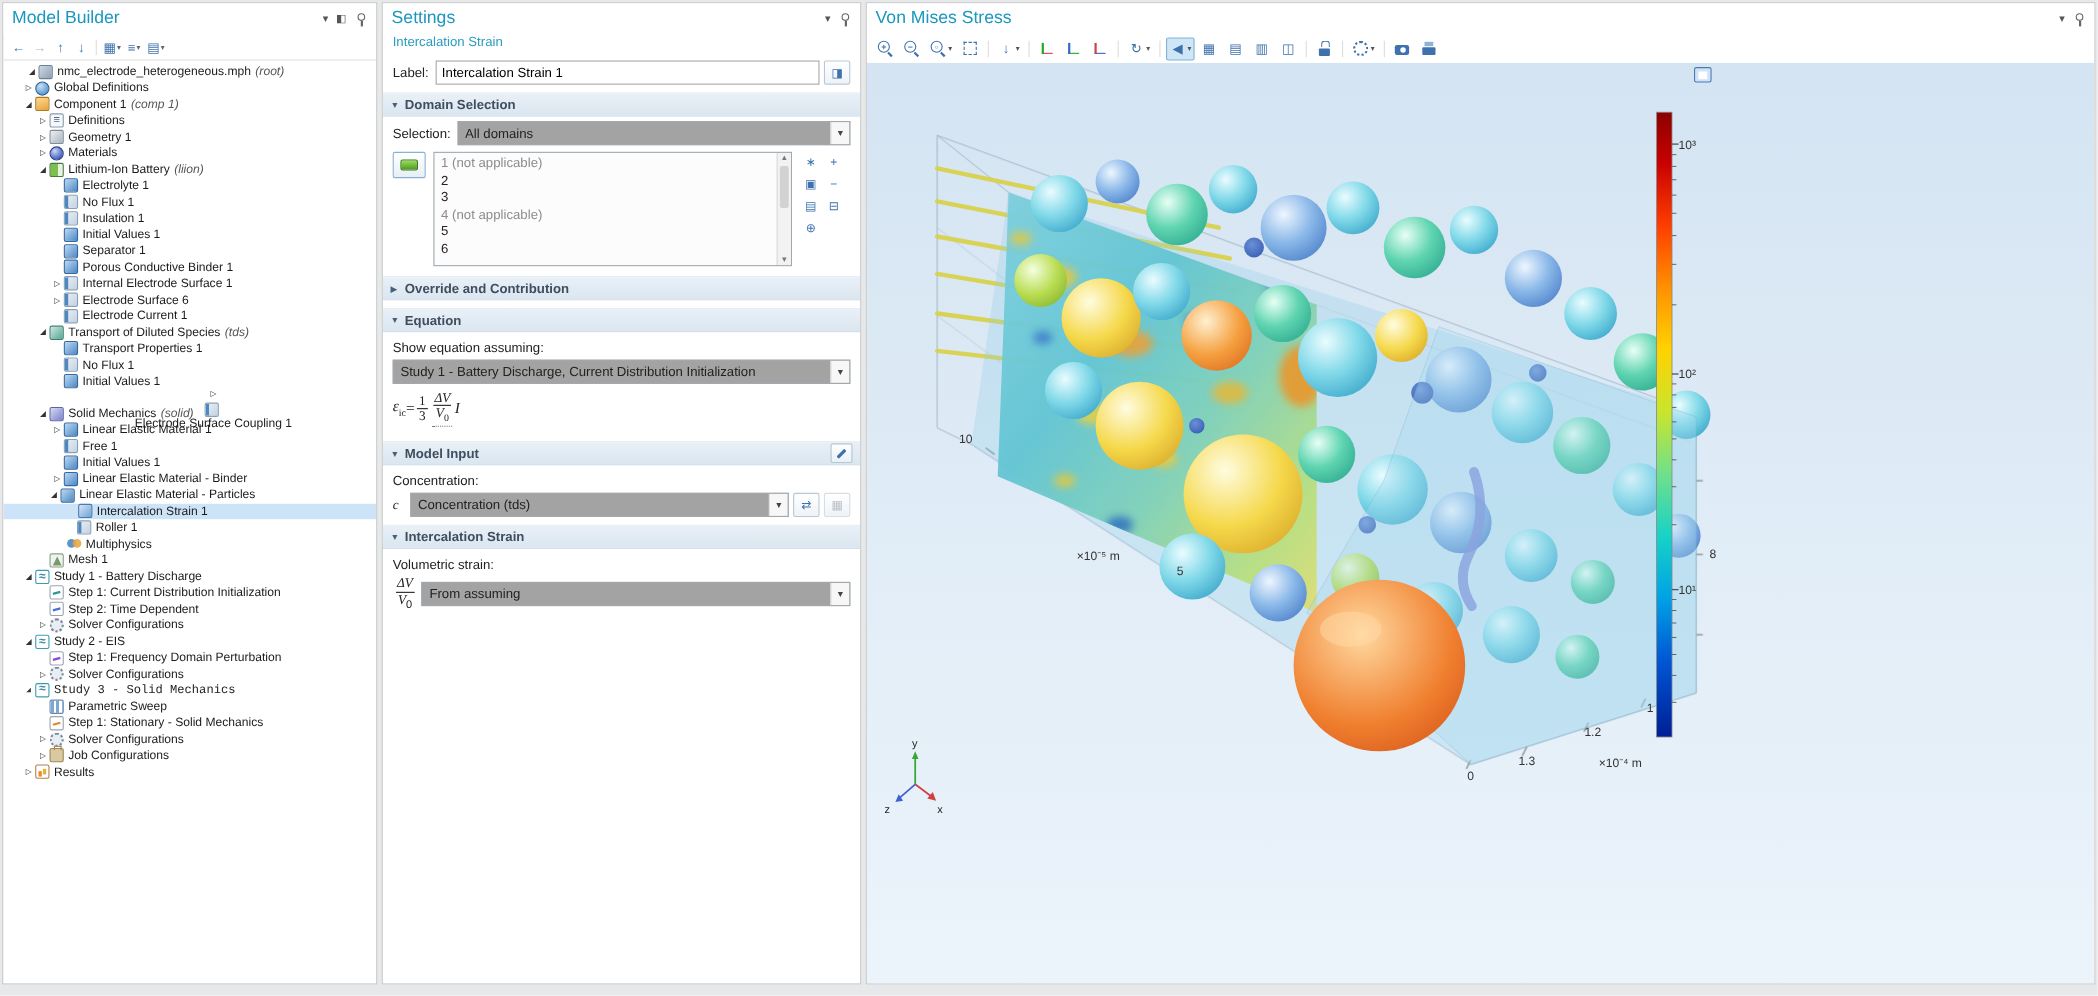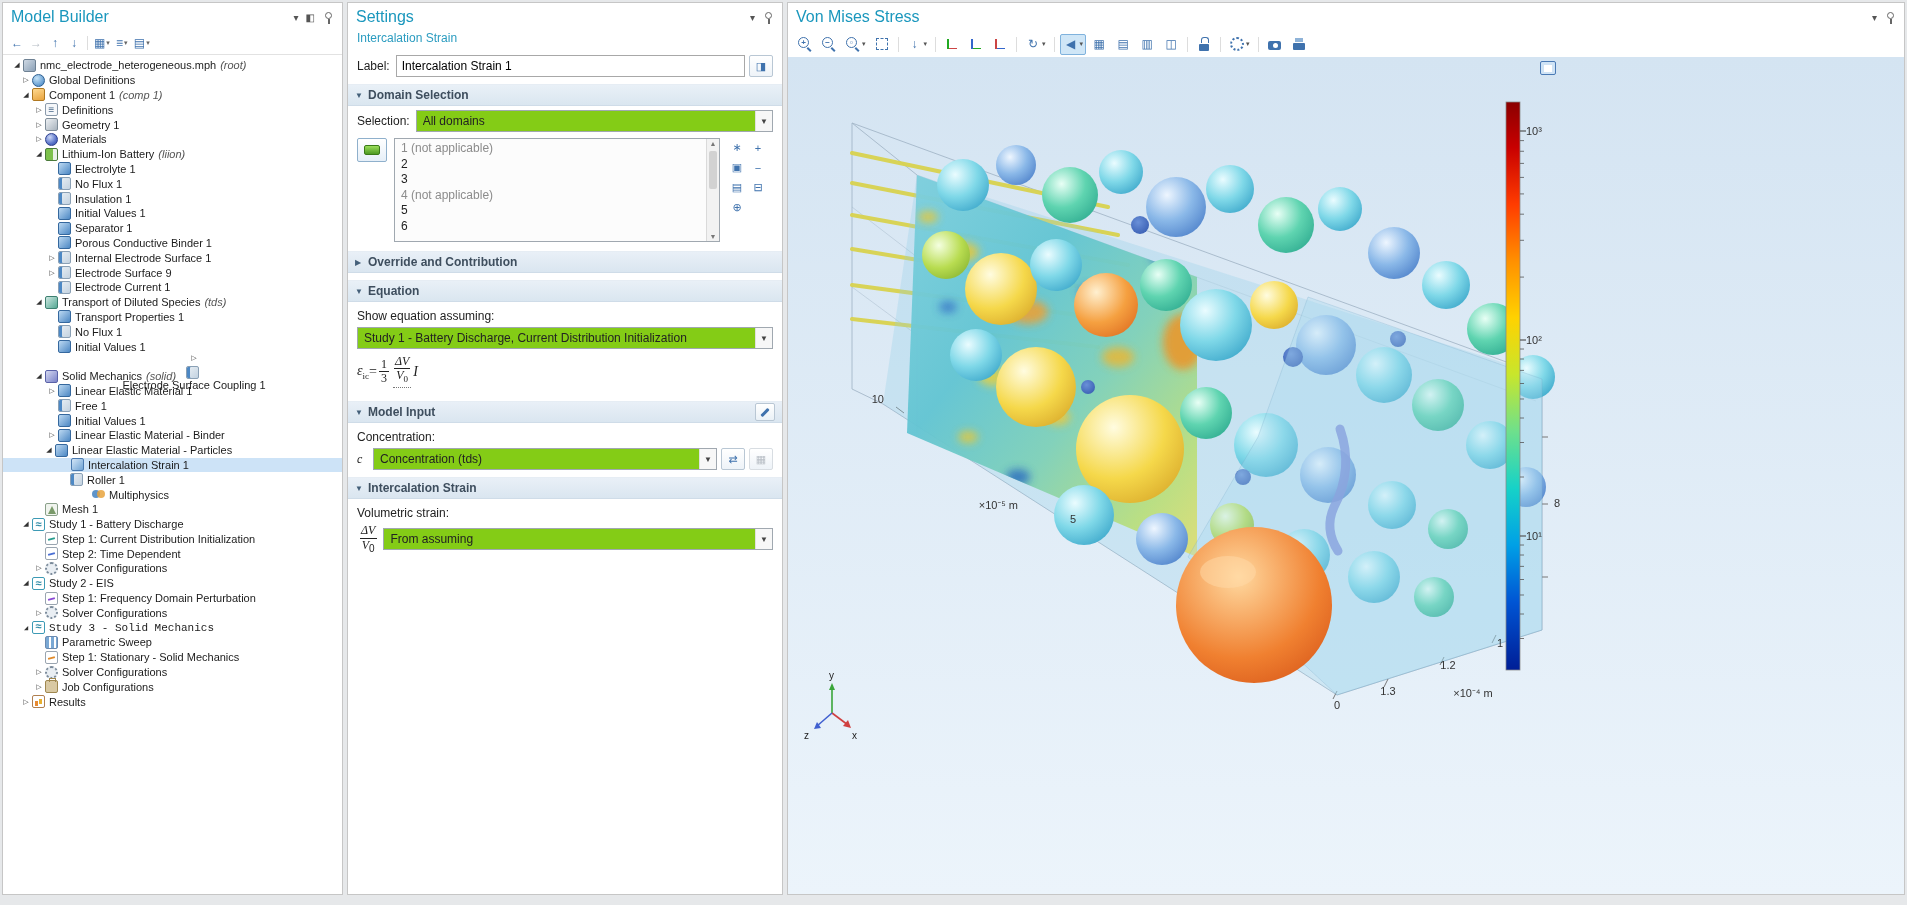--- a/index.html
+++ b/index.html
@@ -70,21 +70,21 @@
 
 
 .s-row { display:flex; align-items:center; padding:0 9px; margin:4px 0; }
 .s-row label { margin-right:6px; font-size:12px; color:#222; }
 .txt { height:22px; border:1px solid #a8a8a8; background:#fff; font:12px "Liberation Sans",sans-serif; padding:0 5px; flex:1; }
 .mini-btn { width:24px; height:22px; margin-left:4px; border:1px solid #b9c7d4; background:linear-gradient(#fff,#eef3f8); border-radius:2px; display:flex; align-items:center; justify-content:center; color:#3f72ad; font-size:11px; }
 .mini-btn.disabled { color:#b8bec5; border-color:#d8dde2; }
 .sec-h { height:22px; background:linear-gradient(#e9f0f7,#dae6f0); display:flex; align-items:center; padding:0 7px; margin-top:7px; border-top:1px solid #e6edf4; border-bottom:1px solid #cfdce8; }
 .sec-arrow { font-size:8px; color:#44607a; width:13px; }
 .sec-title { font-size:12px; font-weight:bold; color:#3e4e5e; }
-.combo { display:flex; align-items:center; border:1px solid #a0a8b0; background:#84cc16; height:22px; padding:0 0 0 6px; }
+.combo { display:flex; align-items:center; border:1px solid #a0a8b0; background:#a3a3a3; height:22px; padding:0 0 0 6px; }
 .combo-val { flex:1; font-size:12px; color:#222; white-space:nowrap; overflow:hidden; }
 .combo-caret { width:17px; text-align:center; font-size:8px; color:#444; border-left:1px solid #e0e0e0; align-self:stretch; line-height:21px; background:#f7f7f7; }
 .sel-wrap { display:flex; align-items:flex-start; padding:2px 9px; }
 .green-toggle { width:30px; height:24px; border:1px solid #8fb0cc; background:linear-gradient(#ffffff,#e6eff8); border-radius:2px; display:flex; align-items:center; justify-content:center; }
 .green-screen { width:16px; height:10px; background:linear-gradient(#9ade5a,#4e9a22); border:1px solid #3a7a18; border-radius:2px; }
 .sel-list { margin-left:7px; width:326px; height:104px; border:1px solid #a0a8b0; background:#fcfcfc; position:relative; padding:2px 16px 2px 4px; overflow:hidden; }
 .sel-item { height:15.5px; font-size:12px; line-height:15.5px; color:#222; padding-left:2px; }
 .sel-item.dim { color:#8c8c8c; }
 .sbar { position:absolute; right:0; top:0; bottom:0; width:13px; background:#f2f2f2; border-left:1px solid #dadada; font-size:7px; color:#777; text-align:center; }
 .sbar .up { position:absolute; top:1px; left:0; right:0; }
@@ -148,21 +148,21 @@
       <span class="tbtn">←</span>
       <span class="tbtn disabled">→</span>
       <span class="tbtn">↑</span>
       <span class="tbtn">↓</span>
       <span class="tsep"></span>
       <span class="tbtn">▦<span class="tcaret">▾</span></span>
       <span class="tbtn">≡<span class="tcaret">▾</span></span>
       <span class="tbtn">▤<span class="tcaret">▾</span></span>
     </div>
   <div class="tree">
-      <div class="trow" style="padding-left: 8px;">
+      <div class="trow" style="padding-left: 20px;">
         <span class="tw">◢</span>
         <span class="ticon i-root"></span>
         <span class="tlabel">nmc_electrode_heterogeneous.mph</span>
         <span class="ttag">(root)</span>
       </div>
       <div class="trow" style="padding-left: 17px;">
         <span class="tw">▷</span>
         <span class="ticon i-globe"></span>
         <span class="tlabel">Global Definitions</span>
       </div>
@@ -224,21 +224,21 @@
         <span class="tlabel">Porous Conductive Binder 1</span>
       </div>
       <div class="trow" style="padding-left: 43px;">
         <span class="tw">▷</span>
         <span class="ticon i-boundary"></span>
         <span class="tlabel">Internal Electrode Surface 1</span>
       </div>
       <div class="trow" style="padding-left: 43px;">
         <span class="tw">▷</span>
         <span class="ticon i-boundary"></span>
-        <span class="tlabel">Electrode Surface 9</span>
+        <span class="tlabel">Electrode Surface 6</span>
       </div>
       <div class="trow" style="padding-left: 43px;">
         <span class="tw"></span>
         <span class="ticon i-boundary"></span>
         <span class="tlabel">Electrode Current 1</span>
       </div>
       <div class="trow" style="padding-left: 30px;">
         <span class="tw">◢</span>
         <span class="ticon i-tds"></span>
         <span class="tlabel">Transport of Diluted Species</span>
@@ -298,21 +298,21 @@
       <div class="trow selected" style="padding-left: 56px;">
         <span class="tw"></span>
         <span class="ticon i-subnode"></span>
         <span class="tlabel">Intercalation Strain 1</span>
       </div>
       <div class="trow" style="padding-left: 55px;">
         <span class="tw"></span>
         <span class="ticon i-boundary"></span>
         <span class="tlabel">Roller 1</span>
       </div>
-      <div class="trow" style="padding-left: 46px; margin-left: 31px;">
+      <div class="trow" style="padding-left: 46px;">
         <span class="tw"></span>
         <span class="ticon i-multiphysics"></span>
         <span class="tlabel">Multiphysics</span>
       </div>
       <div class="trow" style="padding-left: 30px;">
         <span class="tw"></span>
         <span class="ticon i-mesh"></span>
         <span class="tlabel">Mesh 1</span>
       </div>
       <div class="trow" style="padding-left: 17px;">

